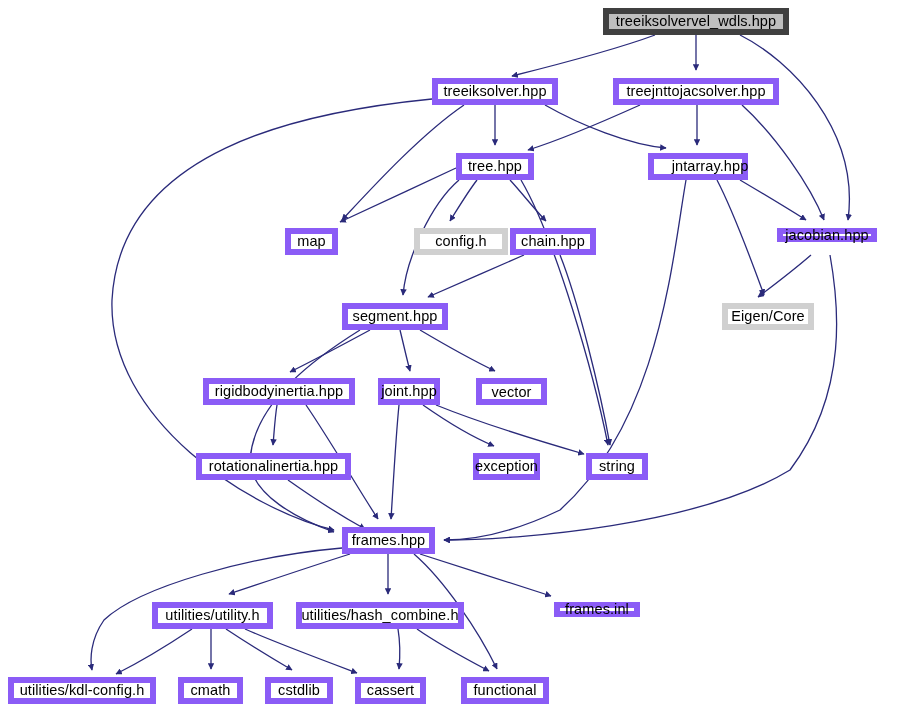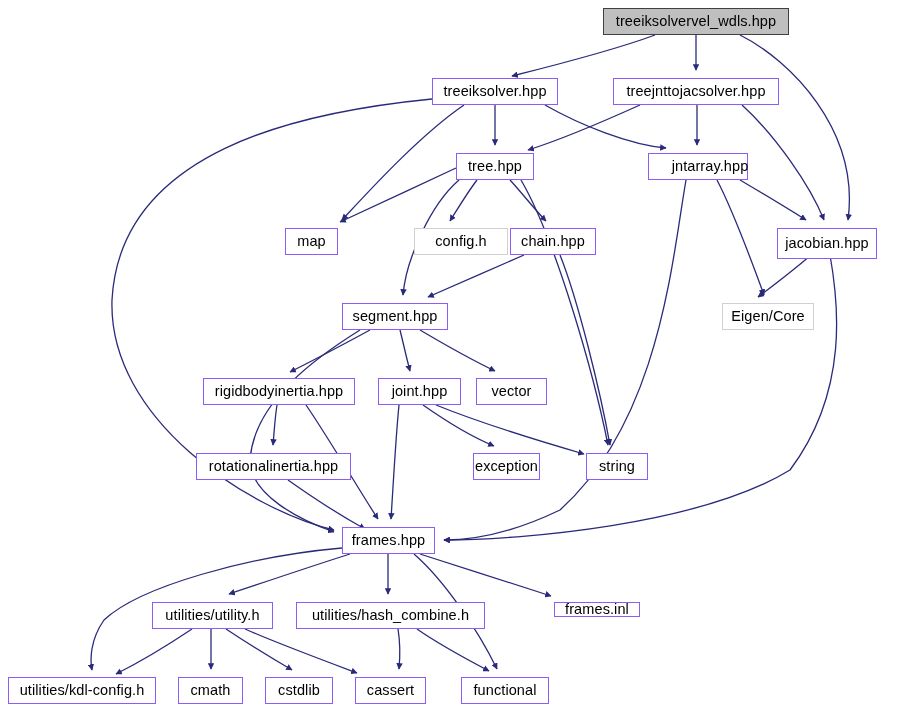--- a/index.html
+++ b/index.html
@@ -22,21 +22,21 @@
     width: 899px;
     height: 709px;
   }
   .node {
     position: absolute;
     box-sizing: border-box;
     display: flex;
     align-items: center;
     justify-content: center;
     background: #ffffff;
-    border: 1px solid #8b5cf6;
+    border: 6px solid #8b5cf6;
     color: #000000;
     font-size: 14.5px;
     line-height: 1;
     white-space: nowrap;
     letter-spacing: 0.1px;
     z-index: 5;
   }
   .node.root {
     background: #bfbfbf;
     border-color: #404040;
@@ -120,54 +120,54 @@
       </div>
       <div class="node" style="left: 285px; top: 228px; width: 53px; height: 27px;">
         <span>map</span>
       </div>
       <div class="node external" style="left: 414px; top: 228px; width: 94px; height: 27px;">
         <span>config.h</span>
       </div>
       <div class="node" style="left: 510px; top: 228px; width: 86px; height: 27px;">
         <span>chain.hpp</span>
       </div>
-      <div class="node" style="left: 777px; top: 228px; width: 100px; height: 31px;">
+      <div class="node" style="left: 777px; top: 228px; width: 100px; height: 14px;">
         <span>jacobian.hpp</span>
       </div>
       <div class="node" style="left: 342px; top: 303px; width: 106px; height: 27px;">
         <span>segment.hpp</span>
       </div>
       <div class="node external" style="left: 722px; top: 303px; width: 92px; height: 27px;">
         <span>Eigen/Core</span>
       </div>
       <div class="node" style="left: 203px; top: 378px; width: 152px; height: 27px;">
         <span>rigidbodyinertia.hpp</span>
       </div>
-      <div class="node" style="left: 378px; top: 378px; width: 83px; height: 27px;">
+      <div class="node" style="left: 378px; top: 378px; width: 62px; height: 27px;">
         <span>joint.hpp</span>
       </div>
-      <div class="node" style="left: 476px; top: 378px; width: 71px; height: 27px;">
+      <div class="node" style="left: 476px; top: 378px; width: 71px; height: 27px; align-items: flex-end;">
         <span>vector</span>
       </div>
       <div class="node" style="left: 196px; top: 453px; width: 155px; height: 27px;">
         <span>rotationalinertia.hpp</span>
       </div>
       <div class="node" style="left: 473px; top: 453px; width: 67px; height: 27px; text-align: right;">
         <span>exception</span>
       </div>
       <div class="node" style="left: 586px; top: 453px; width: 62px; height: 27px;">
         <span>string</span>
       </div>
       <div class="node" style="left: 342px; top: 527px; width: 93px; height: 27px;">
         <span>frames.hpp</span>
       </div>
       <div class="node" style="left: 152px; top: 602px; width: 121px; height: 27px;">
         <span>utilities/utility.h</span>
       </div>
-      <div class="node" style="left: 296px; top: 602px; width: 189px; height: 27px;">
+      <div class="node" style="left: 296px; top: 602px; width: 168px; height: 27px;">
         <span>utilities/hash_combine.h</span>
       </div>
       <div class="node" style="left: 554px; top: 602px; width: 86px; height: 15px;">
         <span>frames.inl</span>
       </div>
       <div class="node" style="left: 8px; top: 677px; width: 148px; height: 27px;">
         <span>utilities/kdl-config.h</span>
       </div>
       <div class="node" style="left: 178px; top: 677px; width: 65px; height: 27px;">
         <span>cmath</span>

